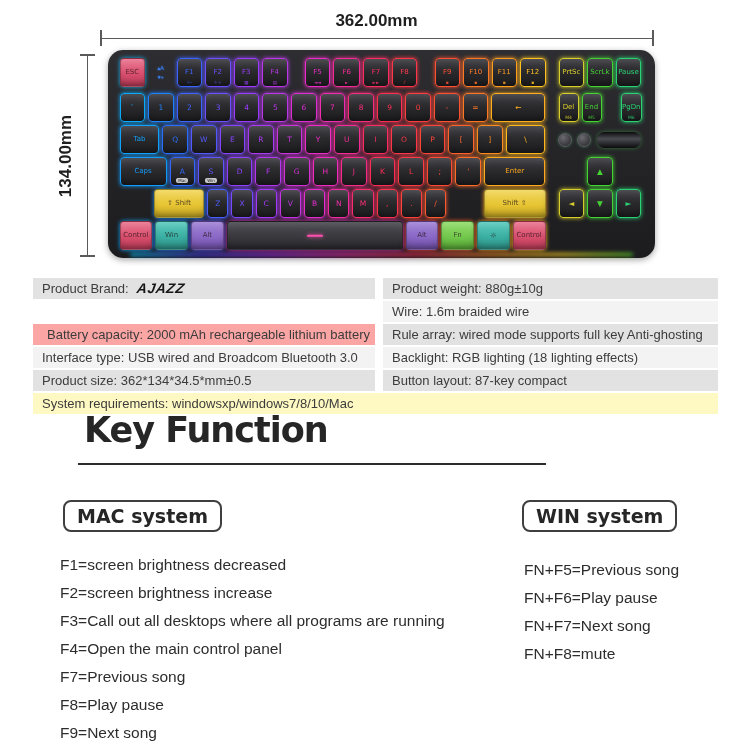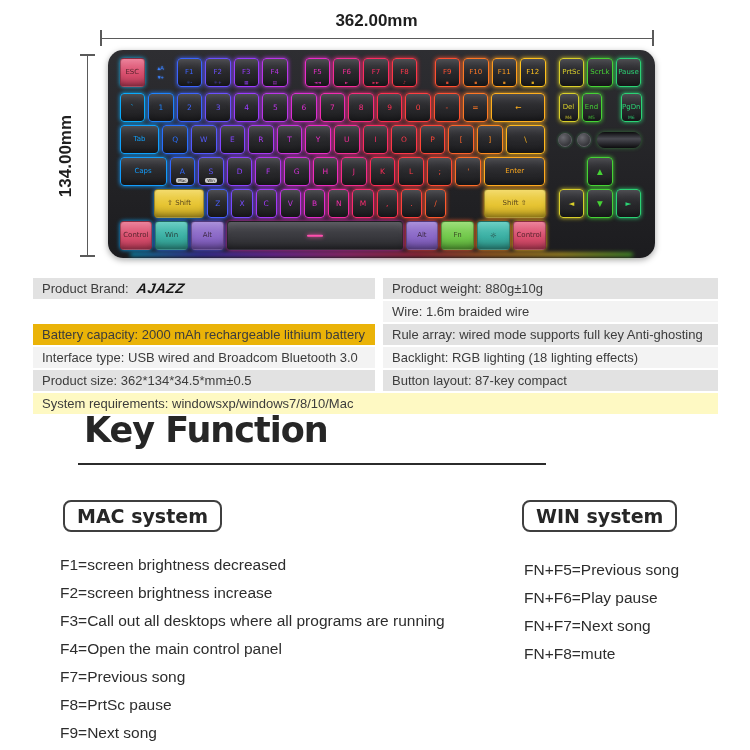--- a/index.html
+++ b/index.html
@@ -409,21 +409,21 @@
 
 <div class="abs" id="spec-table">
     <div class="trow" style="top: 0px;">
       <div class="tcell l" style="background: rgb(226, 226, 226);"><span>Product Brand:</span><span class="brand-logo">AJAZZ</span></div>
       <div class="tcell r" style="background: rgb(226, 226, 226);">Product weight: 880g±10g</div>
     </div>
     <div class="trow" style="top: 23px;">
       <div class="tcell r" style="background: rgb(243, 243, 243);">Wire: 1.6m braided wire</div>
     </div>
     <div class="trow" style="top: 46px;">
-      <div class="tcell l" style="background: #eab308;">Battery capacity: 2000 mAh rechargeable lithium battery</div>
+      <div class="tcell l" style="background: #fca5a5; text-align: center;">Battery capacity: 2000 mAh rechargeable lithium battery</div>
       <div class="tcell r" style="background: rgb(226, 226, 226);">Rule array: wired mode supports full key Anti-ghosting</div>
     </div>
     <div class="trow" style="top: 69px;">
       <div class="tcell l" style="background: rgb(243, 243, 243);">Interface type: USB wired and Broadcom Bluetooth 3.0</div>
       <div class="tcell r" style="background: rgb(243, 243, 243);">Backlight: RGB lighting (18 lighting effects)</div>
     </div>
     <div class="trow" style="top: 92px;">
       <div class="tcell l" style="background: rgb(226, 226, 226);">Product size: 362*134*34.5*mm±0.5</div>
       <div class="tcell r" style="background: rgb(226, 226, 226);">Button layout: 87-key compact</div>
     </div>
@@ -435,21 +435,21 @@
 <div class="abs" id="kf-title">Key Function</div>
 <div class="abs" id="kf-underline"></div>
 <div class="abs sys-box" id="mac-box">MAC system</div>
 <div class="abs sys-box" id="win-box">WIN system</div>
 <div class="abs fn-list" id="mac-list">
     <div class="fn-item">F1=screen brightness decreased</div>
     <div class="fn-item">F2=screen brightness increase</div>
     <div class="fn-item">F3=Call out all desktops where all programs are running</div>
     <div class="fn-item">F4=Open the main control panel</div>
     <div class="fn-item">F7=Previous song</div>
-    <div class="fn-item">F8=PrtSc pause</div>
+    <div class="fn-item">F8=Play pause</div>
     <div class="fn-item">F9=Next song</div>
   </div>
 <div class="abs fn-list" id="win-list">
     <div class="fn-item">FN+F5=Previous song</div>
     <div class="fn-item">FN+F6=Play pause</div>
     <div class="fn-item">FN+F7=Next song</div>
     <div class="fn-item">FN+F8=mute</div>
   </div>
 
 </body></html>

